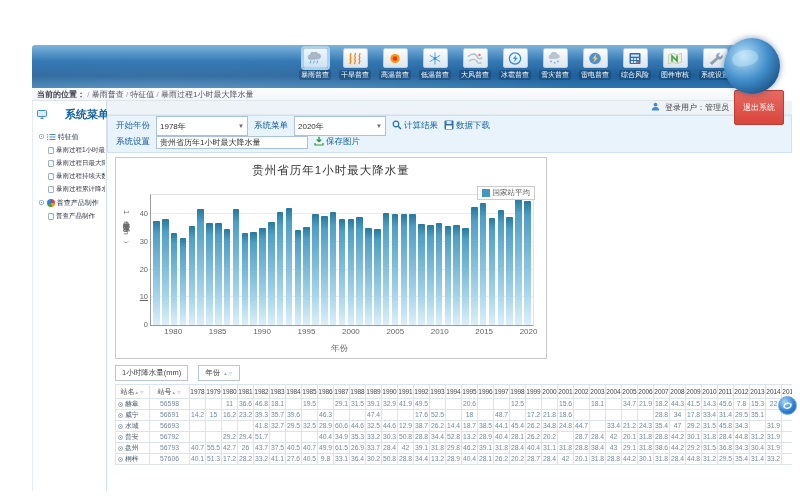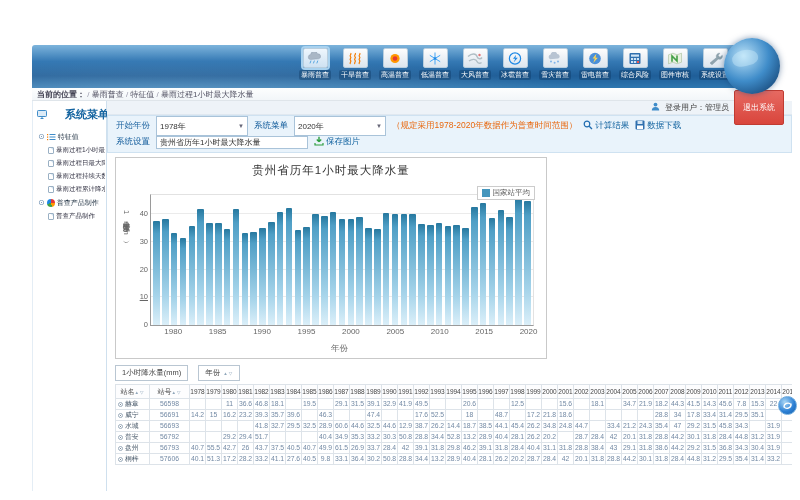--- a/index.html
+++ b/index.html
@@ -274,21 +274,20 @@
           <span class="flabel">开始年份</span>
           <span class="select">
             <span>1978年</span>
             <span class="arrow">▼</span>
           </span>
           <span class="flabel">系统菜单</span>
           <span class="select">
             <span>2020年</span>
             <span class="arrow">▼</span>
           </span>
-          <span class="notice">（规定采用1978-2020年数据作为普查时间范围）</span>
           <span class="toollink">
             <span><svg width="10" height="10" viewBox="0 0 10 10">
                   <circle cx="4" cy="4" r="2.8" fill="none" stroke="#1e6bb0" stroke-width="1.2"></circle>
                   <path d="M6.2 6.2 9 9" stroke="#1e6bb0" stroke-width="1.3"></path>
                 </svg></span>
             <span>计算结果</span>
           </span>
           <span class="toollink">
             <span><svg width="10" height="10" viewBox="0 0 10 10">
                   <rect x="0.5" y="0.5" width="9" height="9" rx="1" fill="#2f6fae"></rect>

